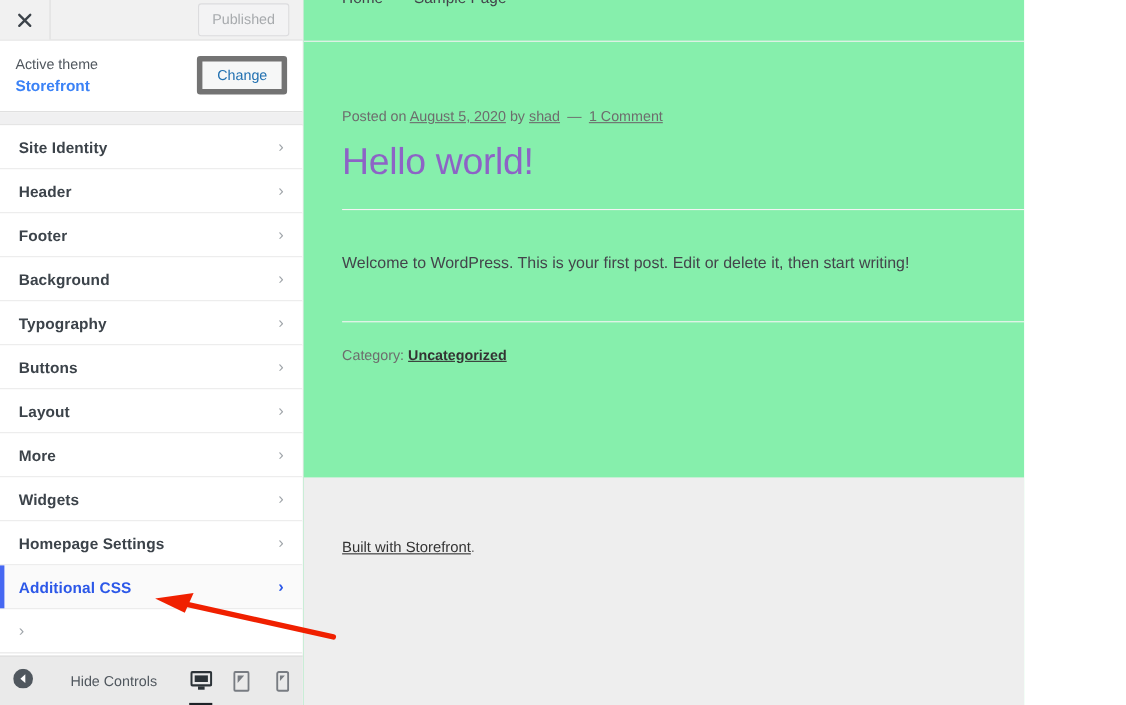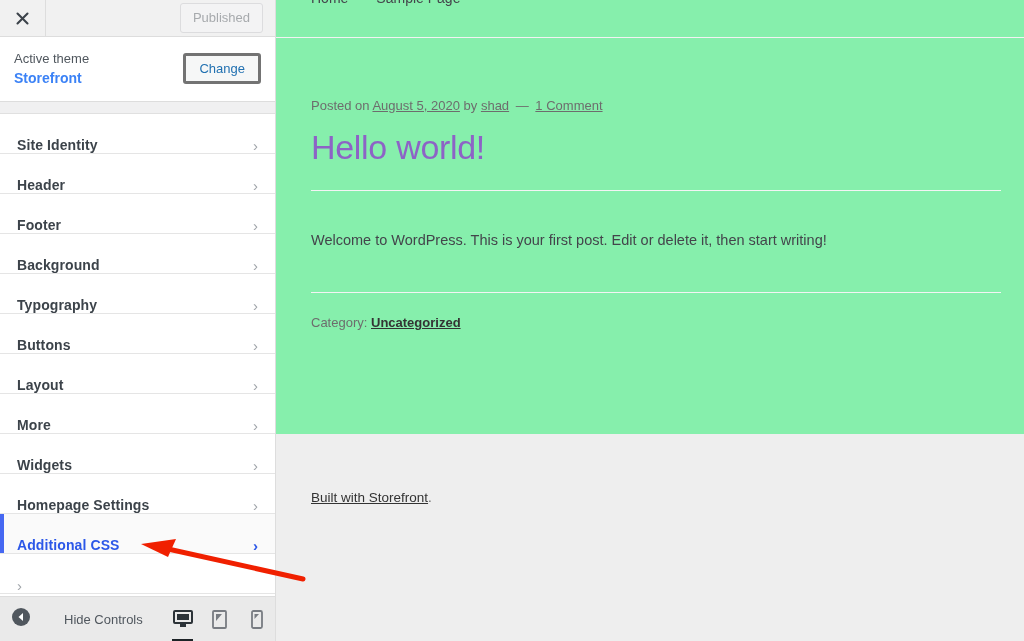--- a/index.html
+++ b/index.html
@@ -2,21 +2,21 @@
 <html><head>
 <meta charset="utf-8">
 <style>
   * { box-sizing: border-box; margin: 0; padding: 0; }
   html, body {
     width: 1024px; height: 641px;
     font-family: "Liberation Sans", sans-serif;
     background: #ffffff;
     overflow: hidden;
   }
-  #app { position: relative; width: 1024px; height: 641px; display: flex; }
+  #app { position: relative; width: 931px; height: 641px; display: flex; }
 
   
   #sidebar {
     width: 276px; height: 641px;
     background: #fff;
     border-right: 1px solid #ddd;
     display: flex; flex-direction: column;
     position: relative;
   }
   .cust-header {
@@ -45,32 +45,32 @@
     background: #fff; border-bottom: 1px solid #ddd;
     padding: 13px 14px 14px 14px;
     display: flex; align-items: center; justify-content: space-between;
     min-height: 62px;
   }
   .theme-info { line-height: 1.35; }
   .theme-label { font-size: 13px; color: #50575e; }
   .theme-name { font-size: 14px; font-weight: bold; color: #3b82f6; margin-top: 1px; }
   .change-btn {
     background: #f6f7f7; color: #2271b1;
-    border: 3px solid #737373; border-radius: 3px;
+    border: 5px solid #737373; border-radius: 3px;
     font-size: 13px; padding: 5px 13px; cursor: pointer;
     font-family: "Liberation Sans", sans-serif;
   }
 
   .panel-gap { height: 12px; background: #f0f0f1; border-bottom: 1px solid #e0e0e0; }
 
   .nav-list { flex: 1; overflow: hidden; background: #fff; }
   .nav-item {
     position: relative;
     height: 40px;
-    display: flex; align-items: flex-end;
+    display: flex; align-items: center;
     padding: 0 14px 0 17px;
     border-bottom: 1px solid #e5e5e5;
     cursor: pointer; background: #fff; gap: 12px;
   }
   .nav-item .nav-label {
     font-size: 14px; font-weight: bold; color: #3c434a;
     flex: 1; letter-spacing: .1px;
   }
   .nav-item .chev { color: #a0a5aa; font-size: 15px; line-height: 1; padding-right: 3px; }
   .nav-item.active { background: #fafafa; }

